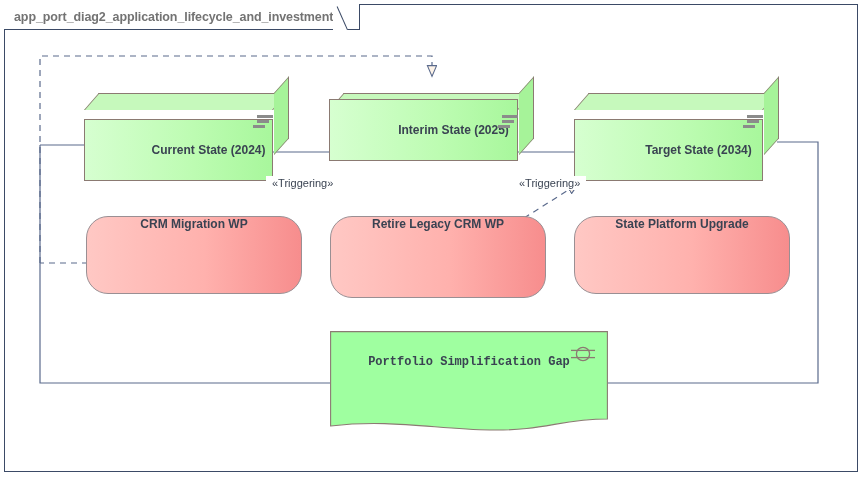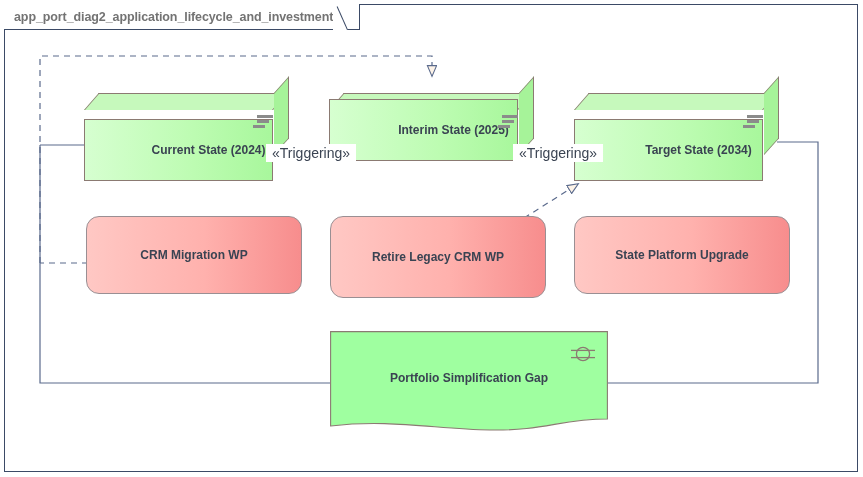--- a/index.html
+++ b/index.html
@@ -155,71 +155,73 @@
   }
   .plateau-icon i:nth-child(1) { top: 0px;  right: 0px; width: 16px; }
   .plateau-icon i:nth-child(2) { top: 5px;  right: 4px; width: 12px; }
   .plateau-icon i:nth-child(3) { top: 10px; right: 8px; width: 12px; }
 
   
   .workpackage {
     position: absolute;
     box-sizing: border-box;
     border: 1px solid #9a8f93;
-    border-radius: 13px;
+    border-radius: 22px;
     background: linear-gradient(to right, #ffc8c4 0%, #ffb1ad 55%, #f78d8d 100%);
     display: flex;
-    align-items: center;
+    align-items: flex-start;
     justify-content: center;
     z-index: 3;
   }
   .workpackage .label {
     font-size: 12px;
     font-weight: bold;
     color: #3a4352;
     text-align: center;
   }
 
   
   #gap-node {
     position: absolute;
     z-index: 3;
   }
   #gap-node .label {
     position: absolute;
     left: 0;
-    top: 16px;
+    top: 0;
     width: 100%;
     height: 62px;
     display: flex;
     align-items: center;
     justify-content: center;
     font-size: 12px;
     font-weight: bold;
     color: #3a4352;
     z-index: 3;
+    font-family: Liberation Mono, monospace;
   }
   #gap-icon {
     position: absolute;
     right: 12px;
     top: 12px;
     width: 26px;
     height: 22px;
     z-index: 4;
   }
 
   
   .rel-label {
     position: absolute;
     background: #ffffff;
-    font-size: 14px;
+    font-size: 11px;
     color: #3a4352;
     padding: 1px 6px;
     white-space: nowrap;
     z-index: 5;
+    margin-top: 32px;
   }
 </style>
 </head>
 <body>
 
 <div id="canvas">
 
   <div id="frame"></div>
   <div id="frame-tab">
     <span id="frame-tab-text">app_port_diag2_application_lifecycle_and_investment</span>

